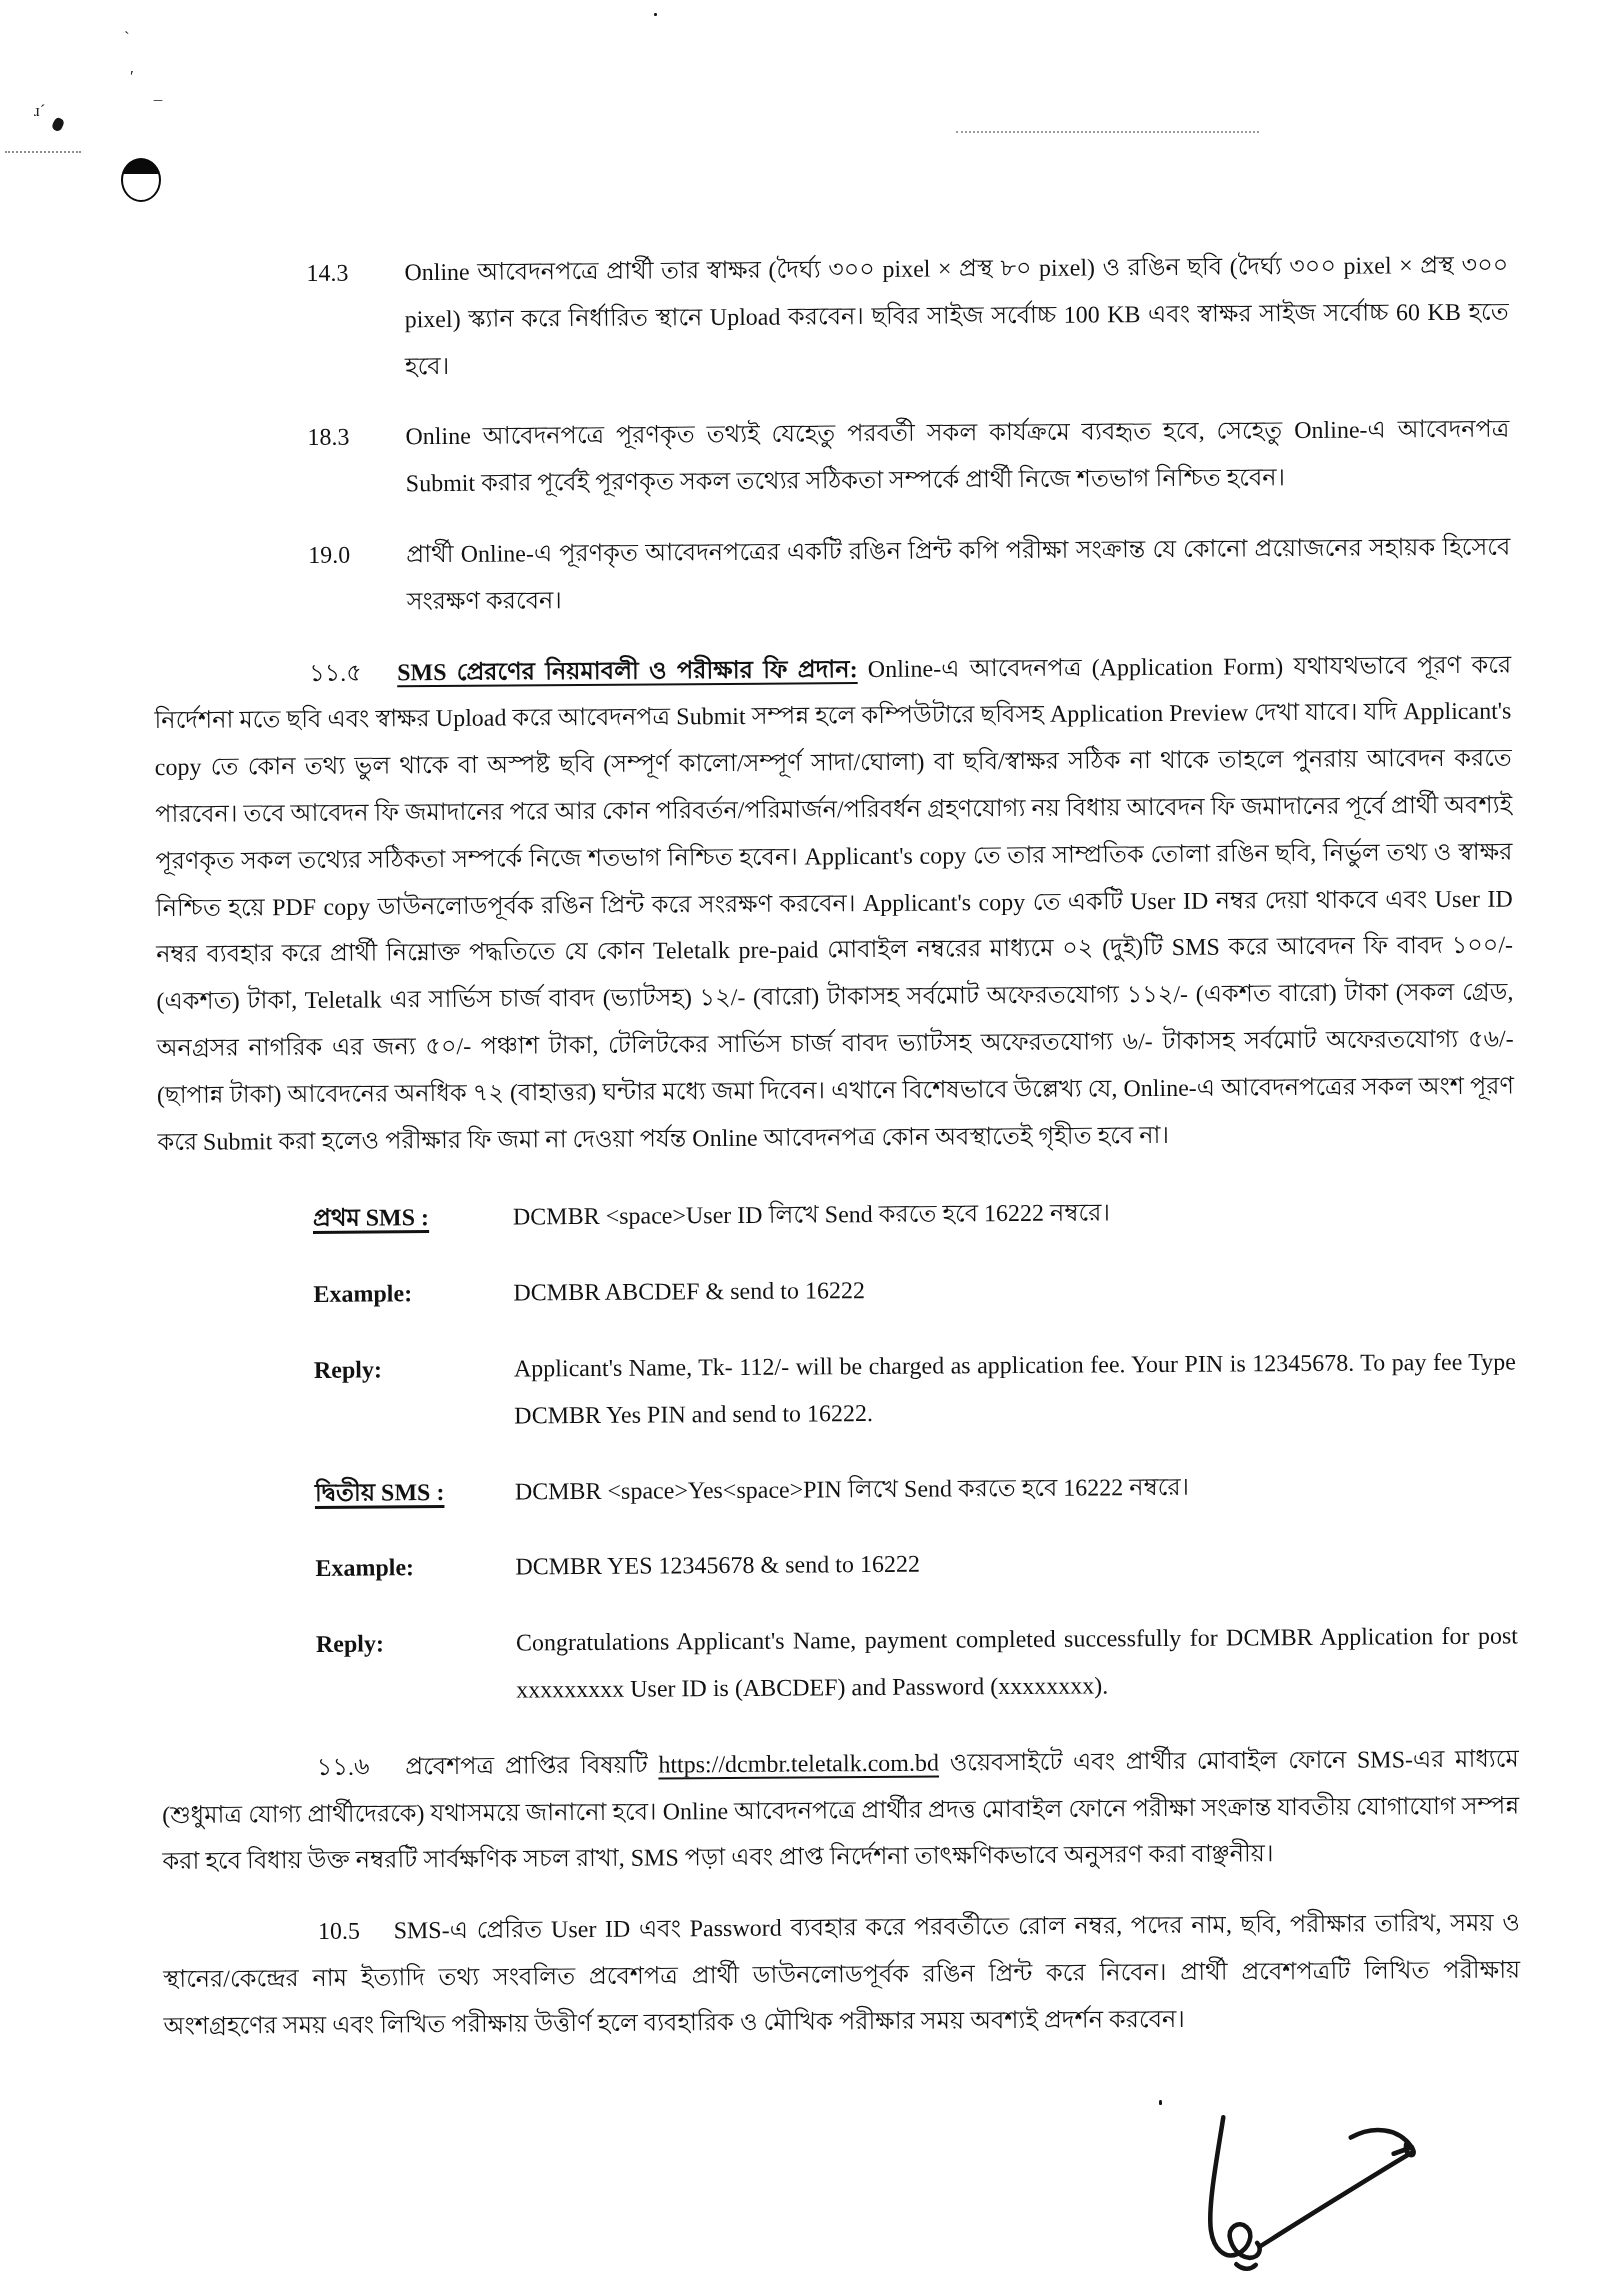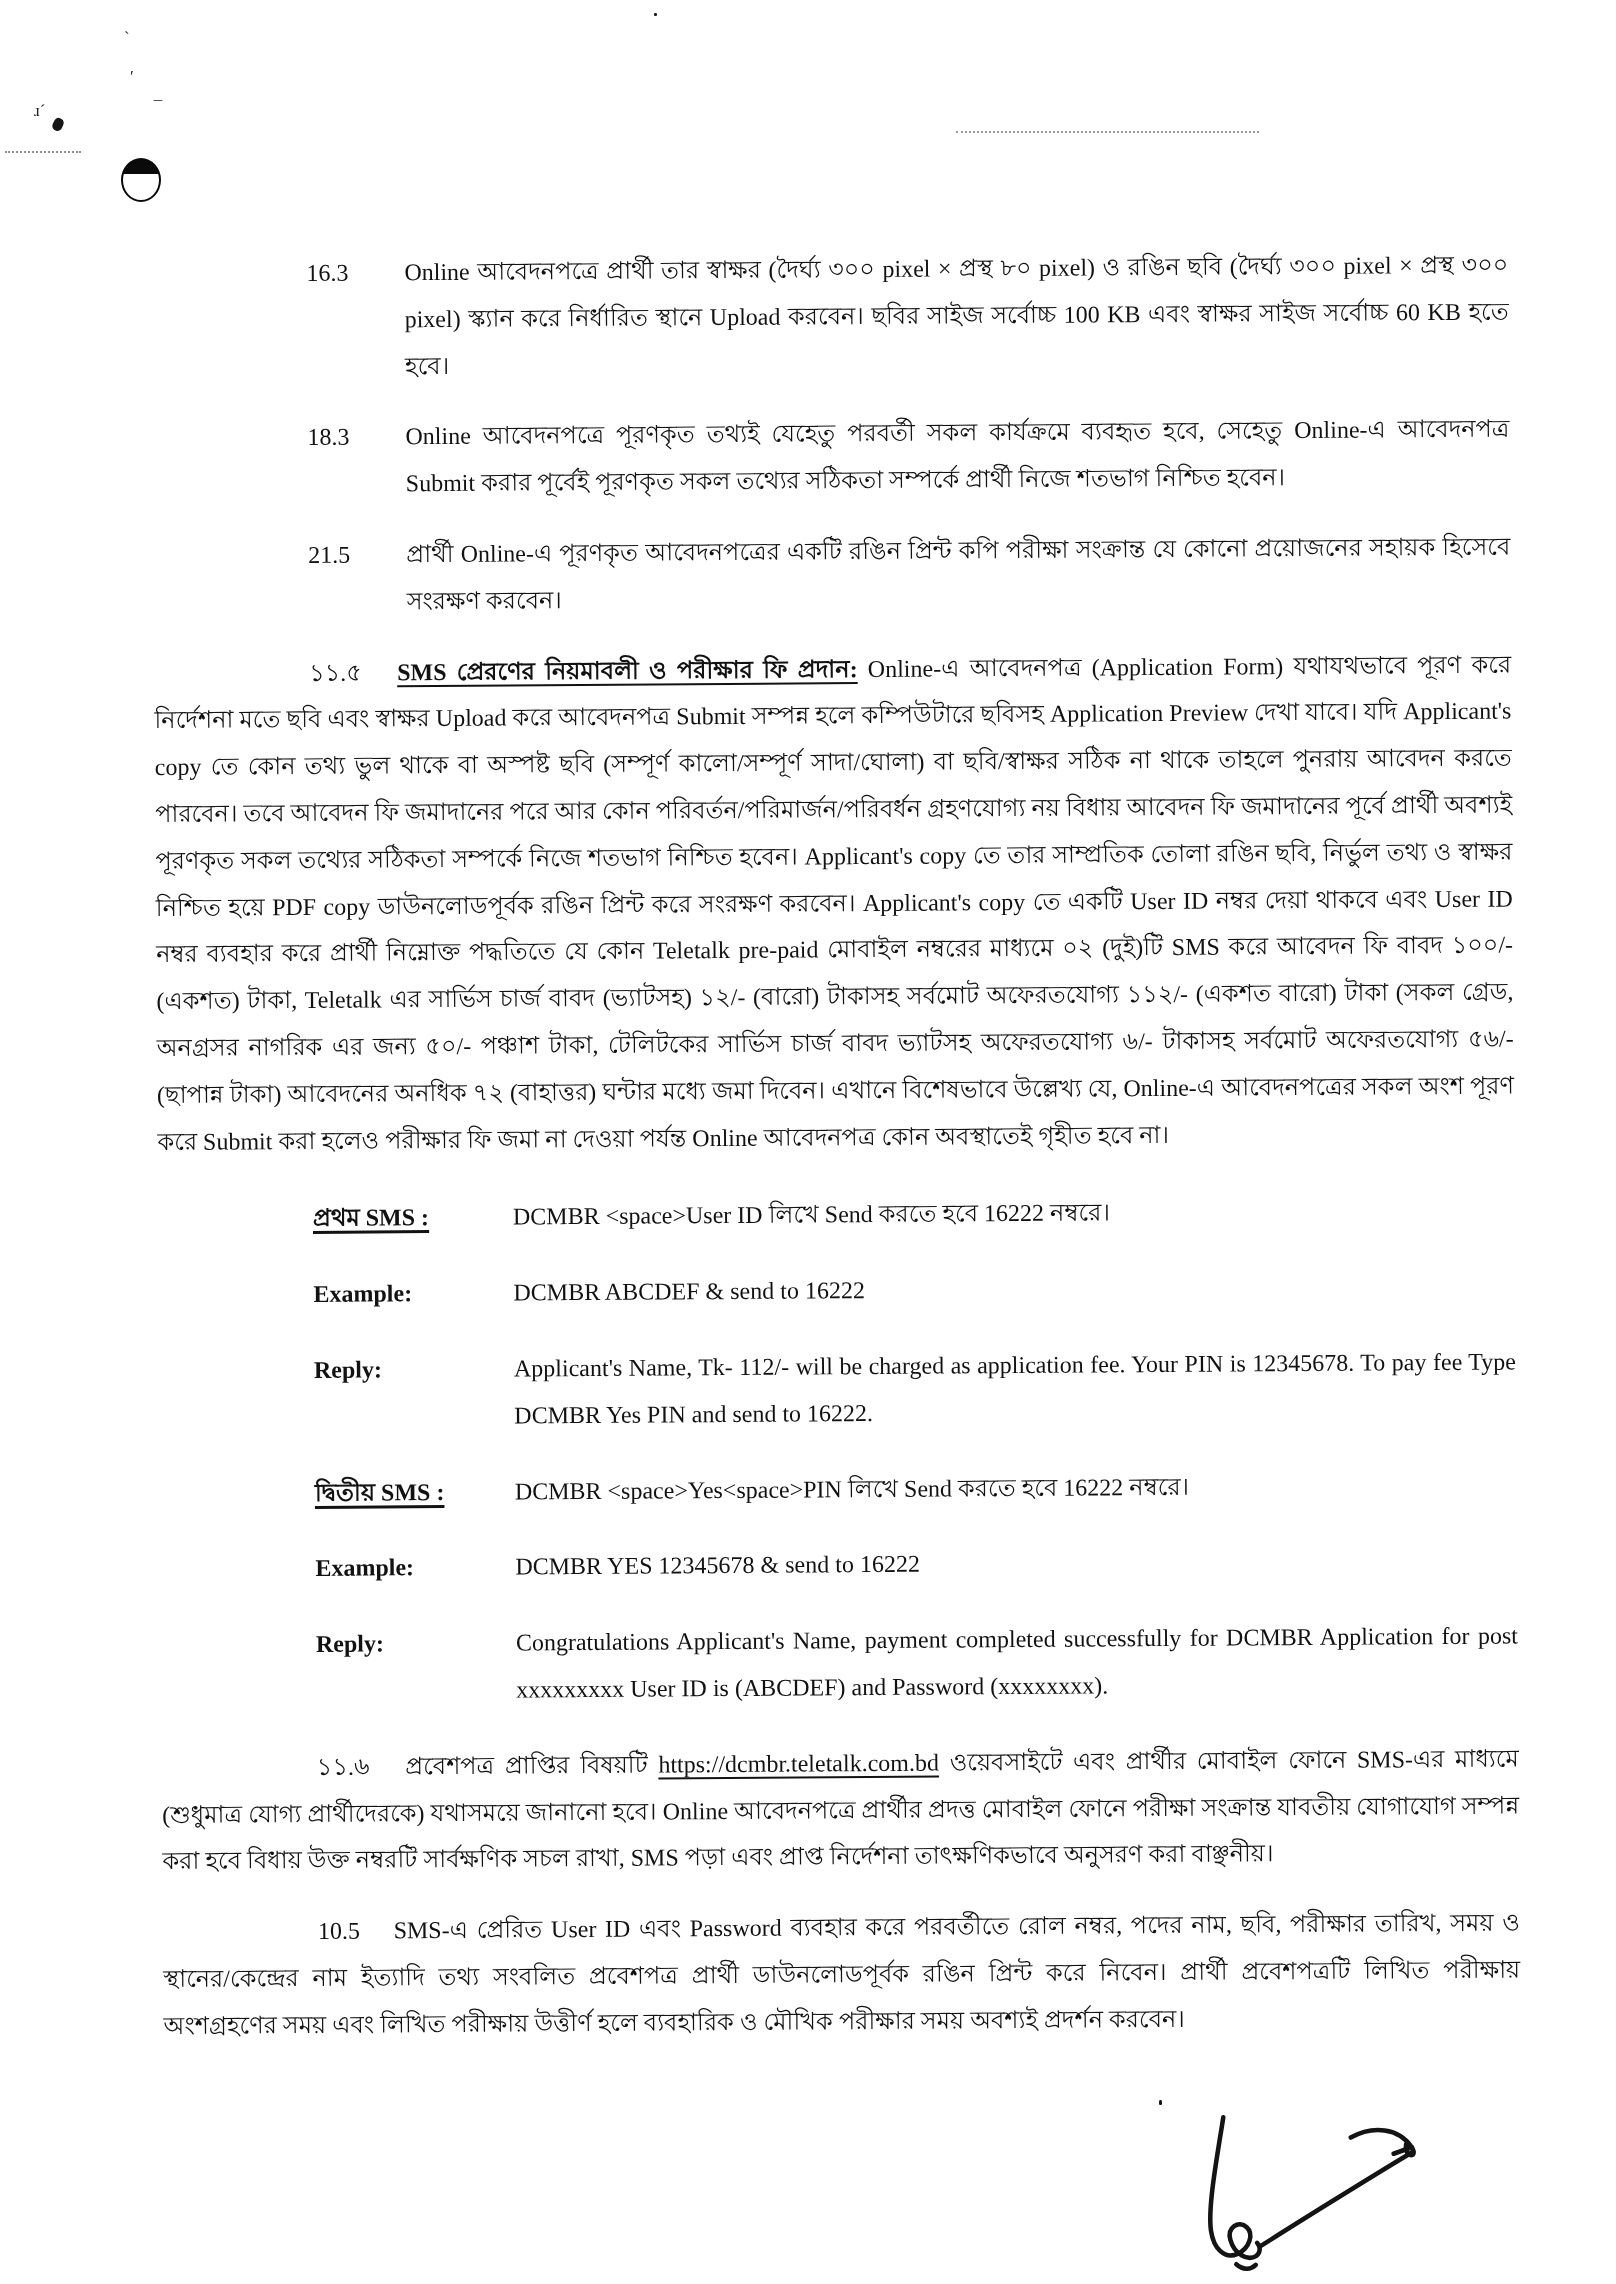--- a/index.html
+++ b/index.html
@@ -72,31 +72,31 @@
   <span class="artifact speck" style="left:53px;top:118px;width:10.4px;height:13px;transform:rotate(25deg);"></span>
   <span class="artifact dotline" style="left:5.2px;top:151px;width:76px;"></span>
   <span class="artifact oval-mark"></span>
   <span class="artifact speck" style="left:654px;top:13px;width:3.3px;height:3.3px;"></span>
   <span class="artifact dotline" style="left:956px;top:131px;width:303px;border-top-color:#9a9a9a;"></span>
   <span class="artifact speck" style="left:1159px;top:2100px;width:2.6px;height:4.6px;"></span>
 
   <div class="content">
 
     <p class="clause">
-      <span class="num">16.3</span>
+      <span class="num">14.3</span>
       <span>Online আবেদনপত্রে প্রার্থী তার স্বাক্ষর (দৈর্ঘ্য ৩০০ pixel × প্রস্থ ৮০ pixel) ও রঙিন ছবি (দৈর্ঘ্য ৩০০ pixel × প্রস্থ ৩০০ pixel) স্ক্যান করে নির্ধারিত স্থানে Upload করবেন। ছবির সাইজ সর্বোচ্চ 100 KB এবং স্বাক্ষর সাইজ সর্বোচ্চ 60 KB হতে হবে।</span>
     </p>
 
     <p class="clause">
       <span class="num">18.3</span>
       <span>Online আবেদনপত্রে পূরণকৃত তথ্যই যেহেতু পরবর্তী সকল কার্যক্রমে ব্যবহৃত হবে, সেহেতু Online-এ আবেদনপত্র Submit করার পূর্বেই পূরণকৃত সকল তথ্যের সঠিকতা সম্পর্কে প্রার্থী নিজে শতভাগ নিশ্চিত হবেন।</span>
     </p>
 
     <p class="clause">
-      <span class="num">21.5</span>
+      <span class="num">19.0</span>
       <span>প্রার্থী Online-এ পূরণকৃত আবেদনপত্রের একটি রঙিন প্রিন্ট কপি পরীক্ষা সংক্রান্ত যে কোনো প্রয়োজনের সহায়ক হিসেবে সংরক্ষণ করবেন।</span>
     </p>
 
     <p class="runin">
       <span class="num">১১.৫</span>
       <span class="sec-heading">SMS প্রেরণের নিয়মাবলী ও পরীক্ষার ফি প্রদান:</span>
       <span> </span>
       <span>Online-এ আবেদনপত্র (Application Form) যথাযথভাবে পূরণ করে নির্দেশনা মতে ছবি এবং স্বাক্ষর Upload করে আবেদনপত্র Submit সম্পন্ন হলে কম্পিউটারে ছবিসহ Application Preview দেখা যাবে। যদি Applicant's copy তে কোন তথ্য ভুল থাকে বা অস্পষ্ট ছবি (সম্পূর্ণ কালো/সম্পূর্ণ সাদা/ঘোলা) বা ছবি/স্বাক্ষর সঠিক না থাকে তাহলে পুনরায় আবেদন করতে পারবেন। তবে আবেদন ফি জমাদানের পরে আর কোন পরিবর্তন/পরিমার্জন/পরিবর্ধন গ্রহণযোগ্য নয় বিধায় আবেদন ফি জমাদানের পূর্বে প্রার্থী অবশ্যই পূরণকৃত সকল তথ্যের সঠিকতা সম্পর্কে নিজে শতভাগ নিশ্চিত হবেন। Applicant's copy তে তার সাম্প্রতিক তোলা রঙিন ছবি, নির্ভুল তথ্য ও স্বাক্ষর নিশ্চিত হয়ে PDF copy ডাউনলোডপূর্বক রঙিন প্রিন্ট করে সংরক্ষণ করবেন। Applicant's copy তে একটি User ID নম্বর দেয়া থাকবে এবং User ID নম্বর ব্যবহার করে প্রার্থী নিম্নোক্ত পদ্ধতিতে যে কোন Teletalk pre-paid মোবাইল নম্বরের মাধ্যমে ০২ (দুই)টি SMS করে আবেদন ফি বাবদ ১০০/- (একশত) টাকা, Teletalk এর সার্ভিস চার্জ বাবদ (ভ্যাটসহ) ১২/- (বারো) টাকাসহ সর্বমোট অফেরতযোগ্য ১১২/- (একশত বারো) টাকা (সকল গ্রেড, অনগ্রসর নাগরিক এর জন্য ৫০/- পঞ্চাশ টাকা, টেলিটকের সার্ভিস চার্জ বাবদ ভ্যাটসহ অফেরতযোগ্য ৬/- টাকাসহ সর্বমোট অফেরতযোগ্য ৫৬/- (ছাপান্ন টাকা) আবেদনের অনধিক ৭২ (বাহাত্তর) ঘন্টার মধ্যে জমা দিবেন। এখানে বিশেষভাবে উল্লেখ্য যে, Online-এ আবেদনপত্রের সকল অংশ পূরণ করে Submit করা হলেও পরীক্ষার ফি জমা না দেওয়া পর্যন্ত Online আবেদনপত্র কোন অবস্থাতেই গৃহীত হবে না।</span>
     </p>
 

